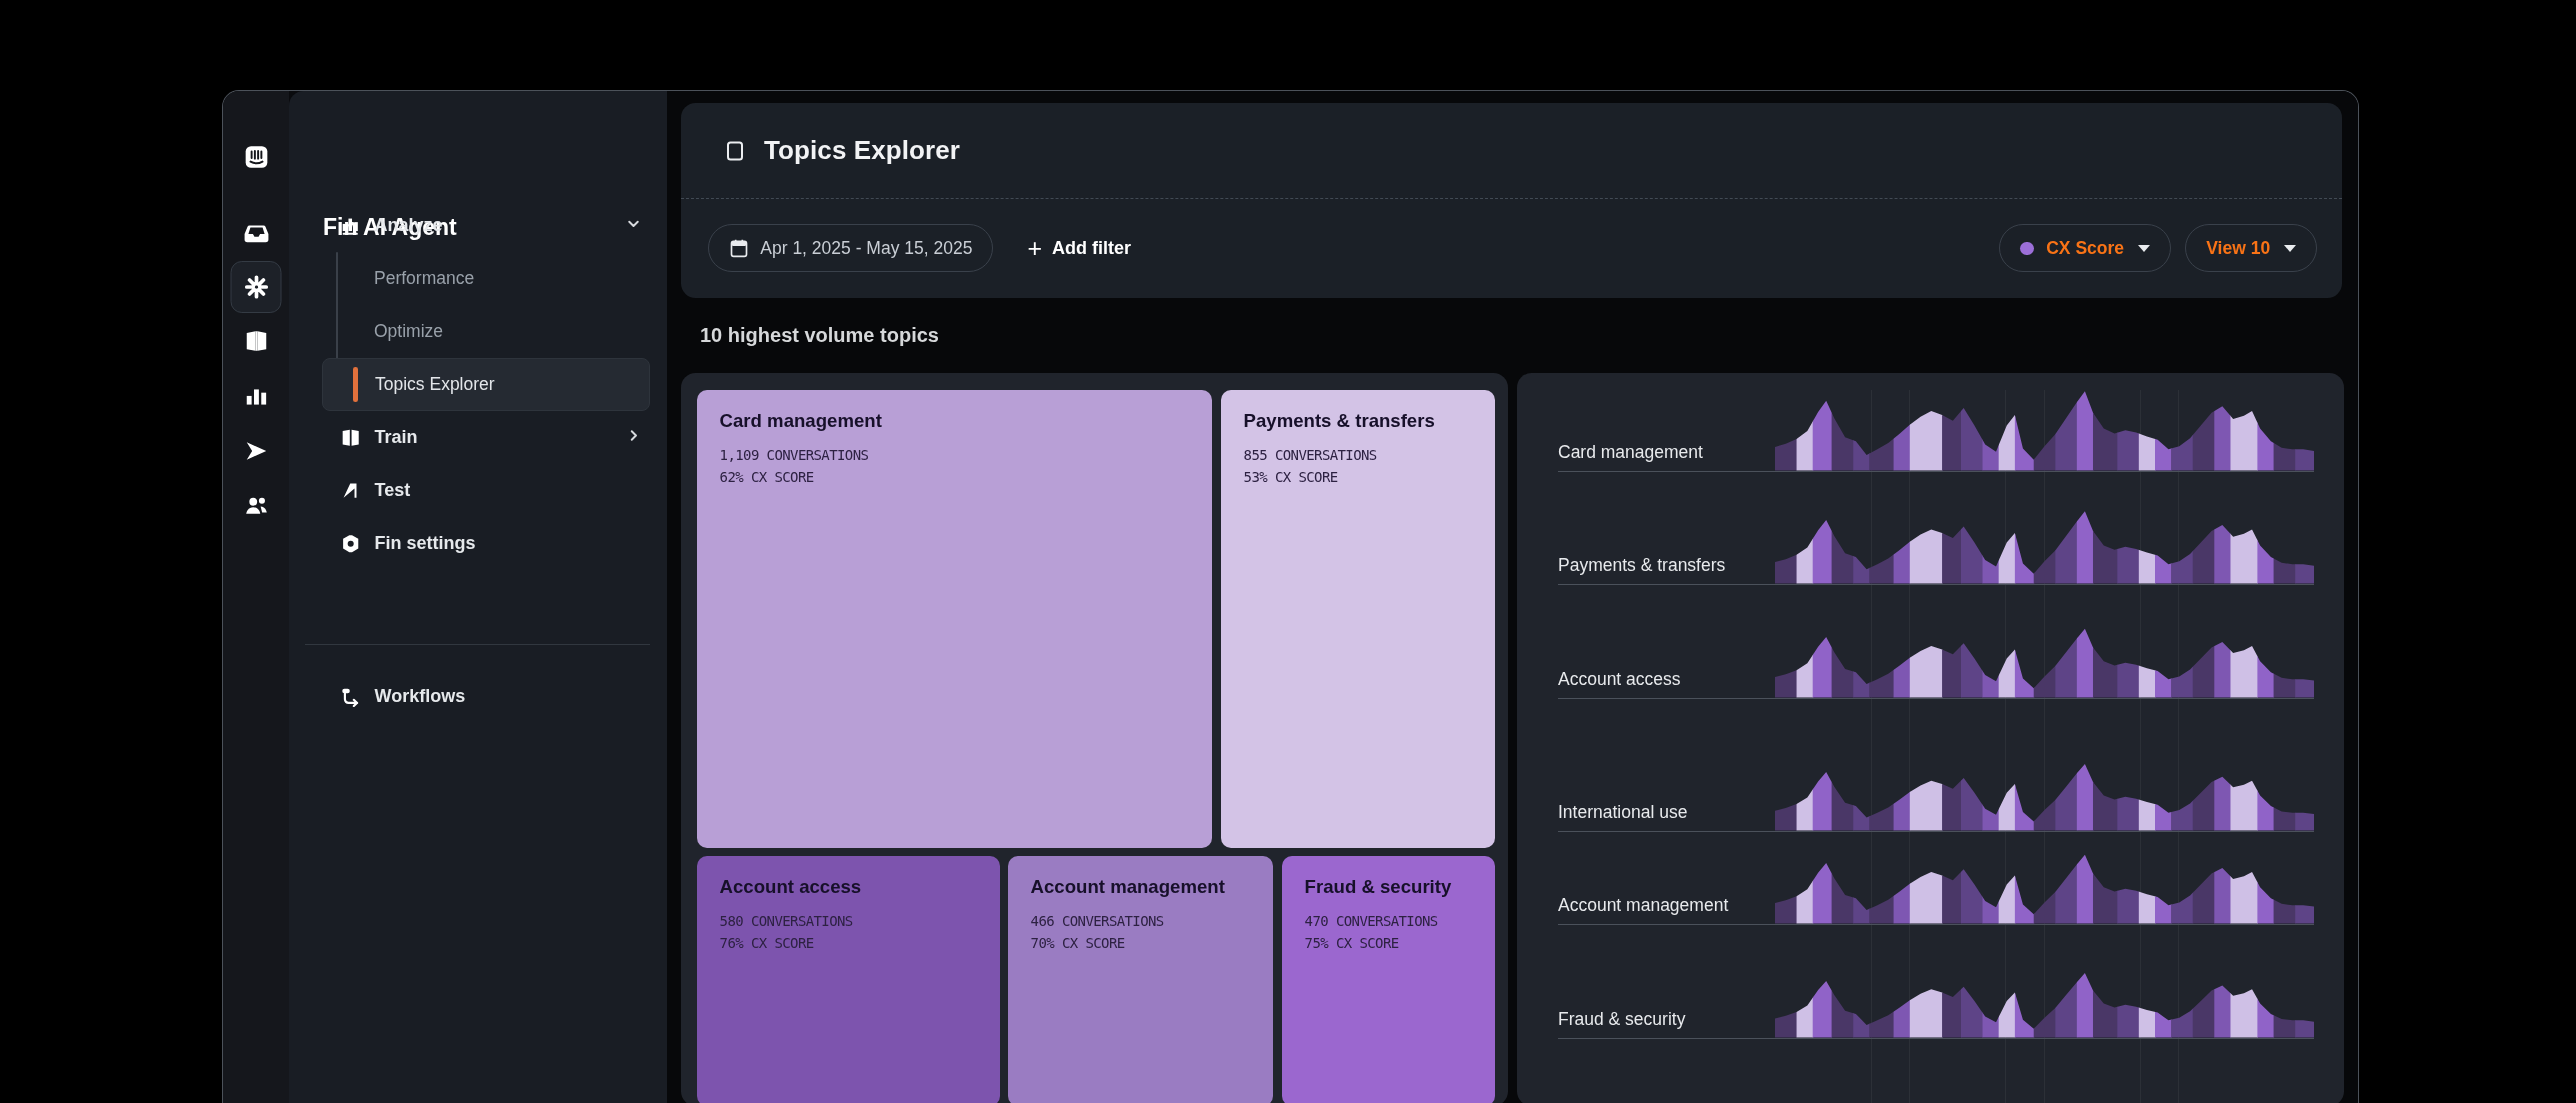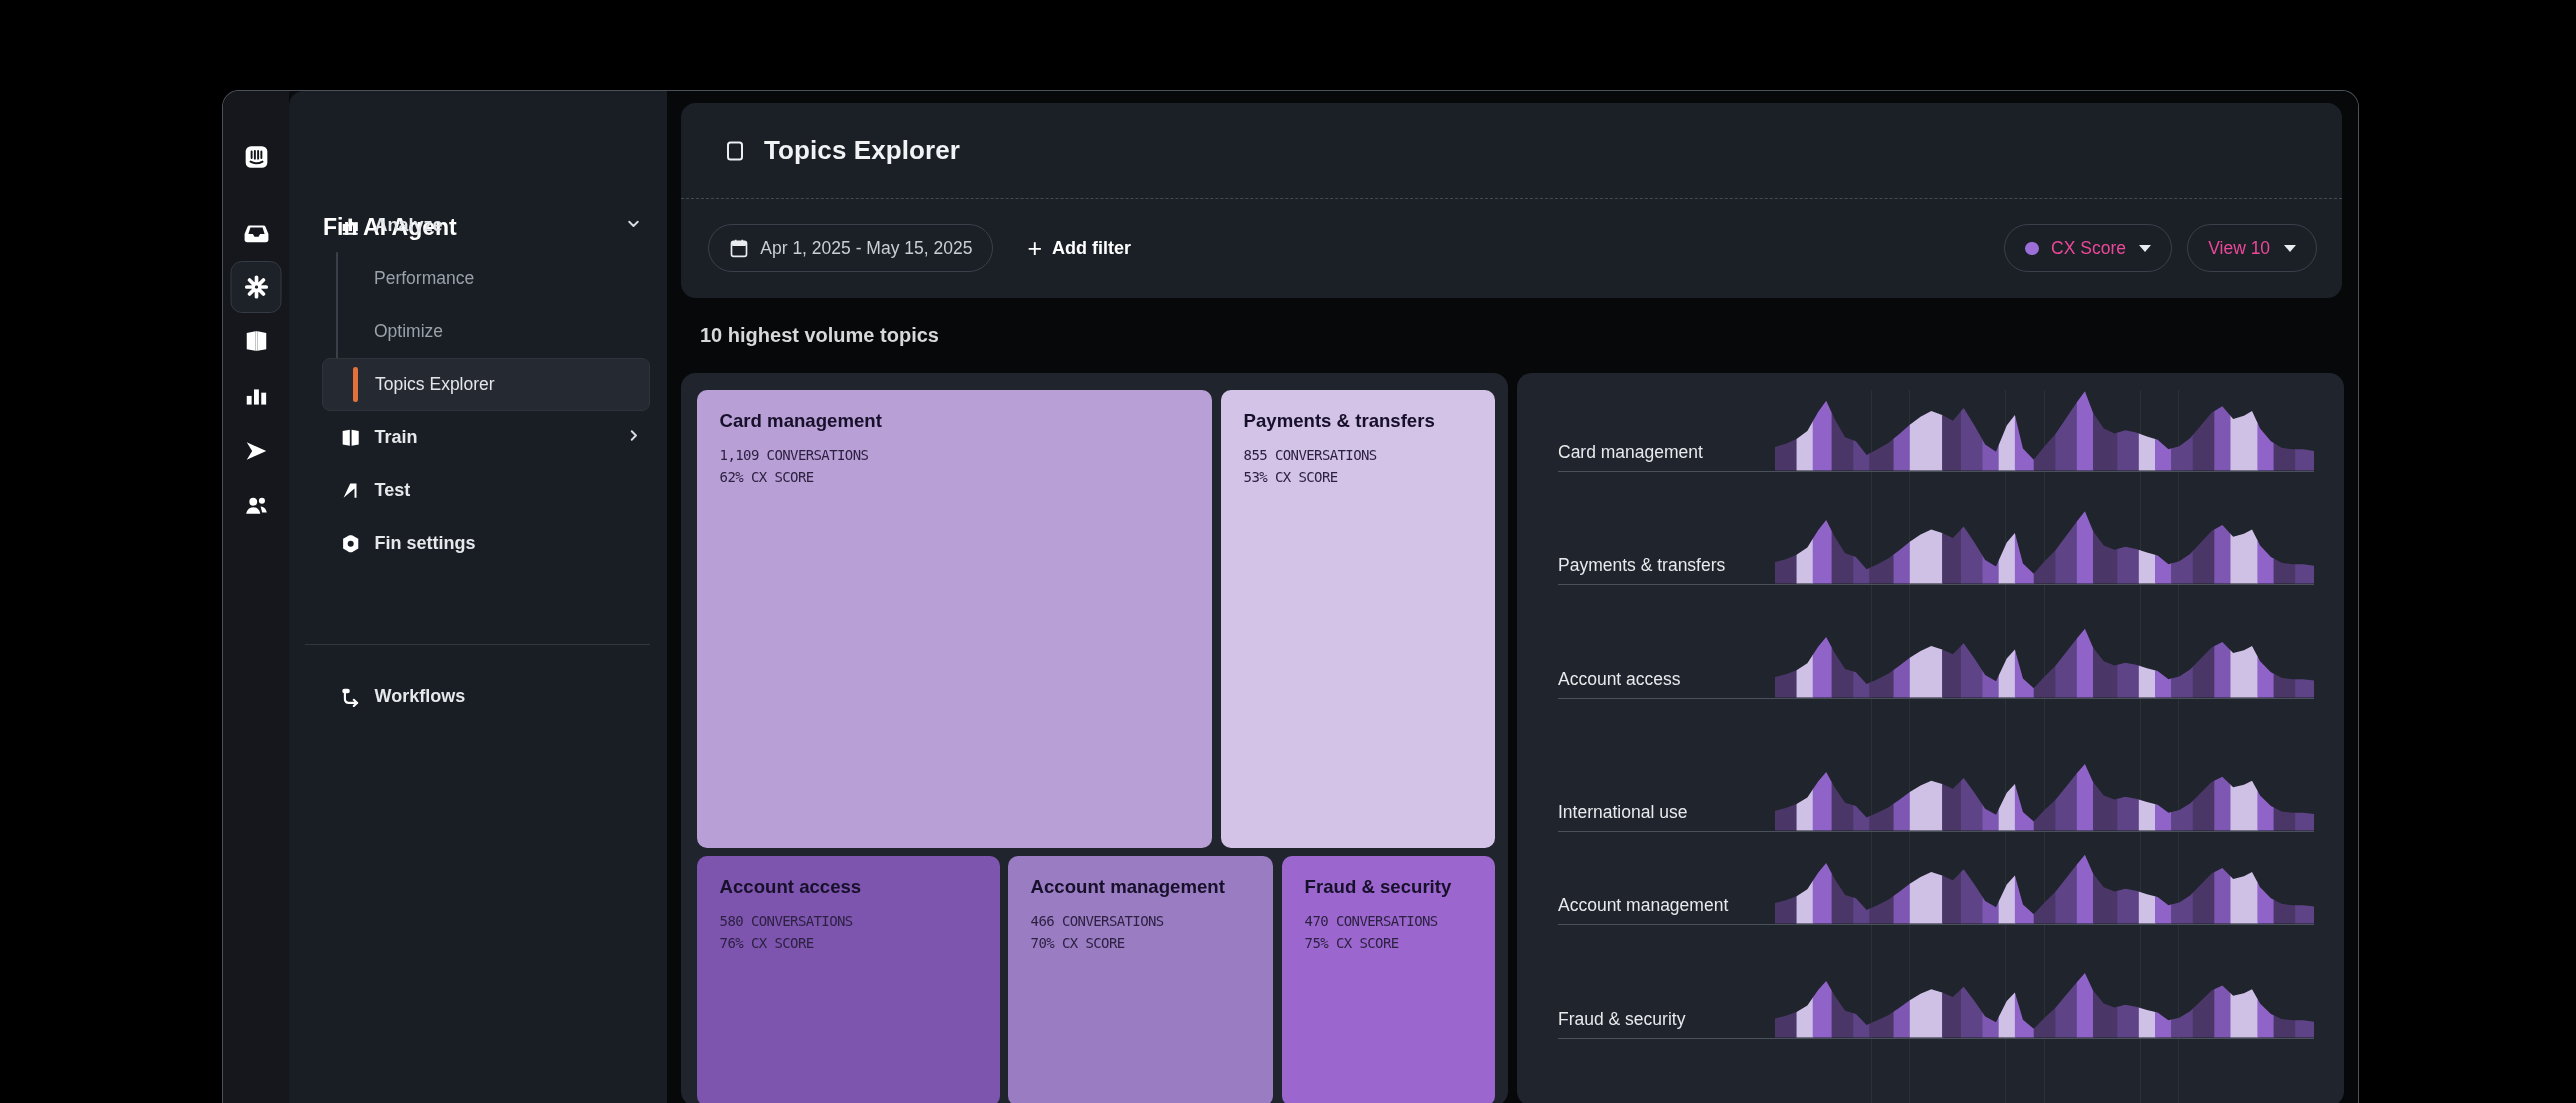--- a/index.html
+++ b/index.html
@@ -47,21 +47,21 @@
   .filter-row { display:flex; align-items:center; padding:25px 25px 0 27px; }
   .chip { height:48px; border:1.1px solid #3a414b; border-radius:25px; background:transparent;
           display:flex; align-items:center; padding:0 20px; font-size:17.5px; color:#c9ced5;
           font-family:"Liberation Sans", sans-serif; cursor:pointer; }
   .chip svg { width:20px; height:20px; margin-right:11.3px; }
   .addfilter { display:flex; align-items:center; margin-left:34px; background:none; border:none;
                color:#fff; font-size:18px; font-weight:700; font-family:"Liberation Sans", sans-serif; cursor:pointer; }
   .addfilter .plus { font-size:25px; font-weight:300; margin-right:10px; line-height:1; }
   .spacer { flex:1; }
   .chip .dot { width:13.5px; height:13.5px; border-radius:50%; margin-right:12.4px; }
-  .chip .lbl { color:#ec4899; font-weight:400; }
+  .chip .lbl { color:#f97316; font-weight:700; }
   .caret { width:0; height:0; border-left:6.2px solid transparent; border-right:6.2px solid transparent;
            border-top:7.3px solid #e9ecef; margin-left:13.5px; }
   .chip + .chip { margin-left:14.7px; }
 
   .section-heading { position:absolute; left:33px; top:233px; font-size:20px; font-weight:600; color:#d6d8da; }
 
   .panel { position:absolute; top:282px; height:733px; background:#20242c; border-radius:14.7px; overflow:hidden; }
   .treemap { left:14px; width:827px; }
   .charts  { left:850px; width:827px; }
 

